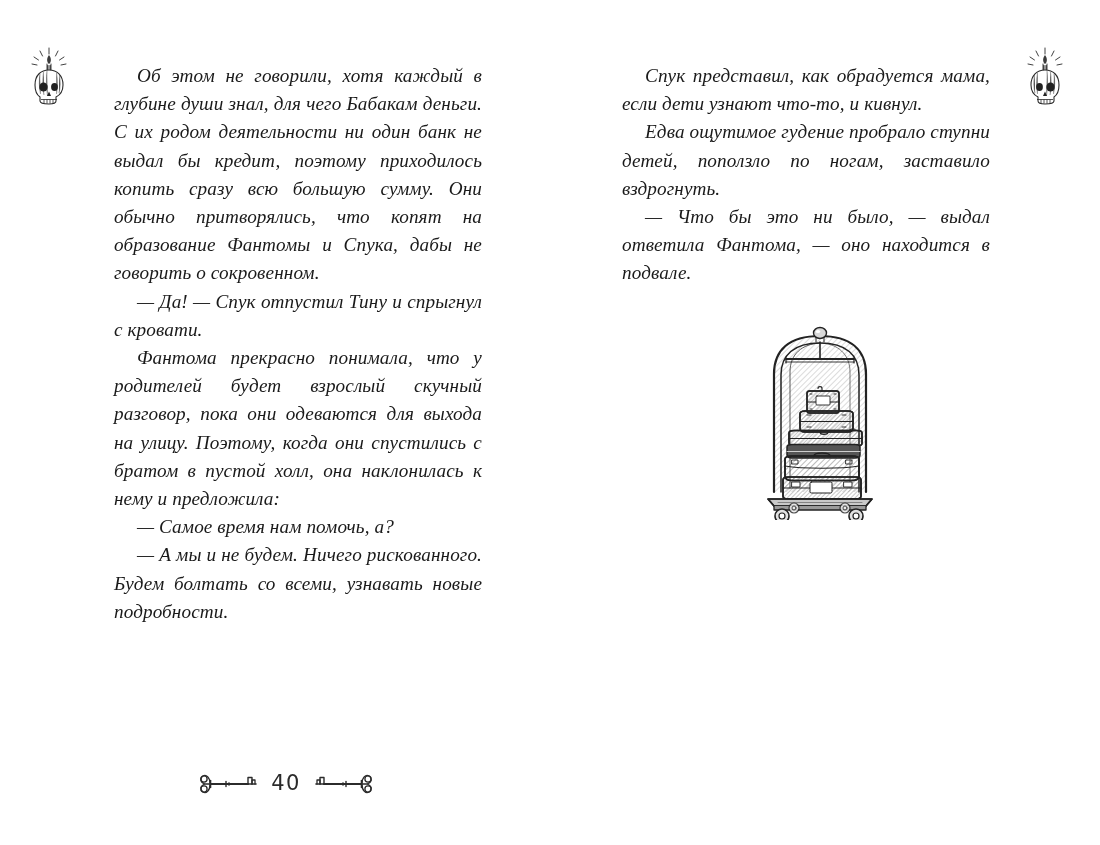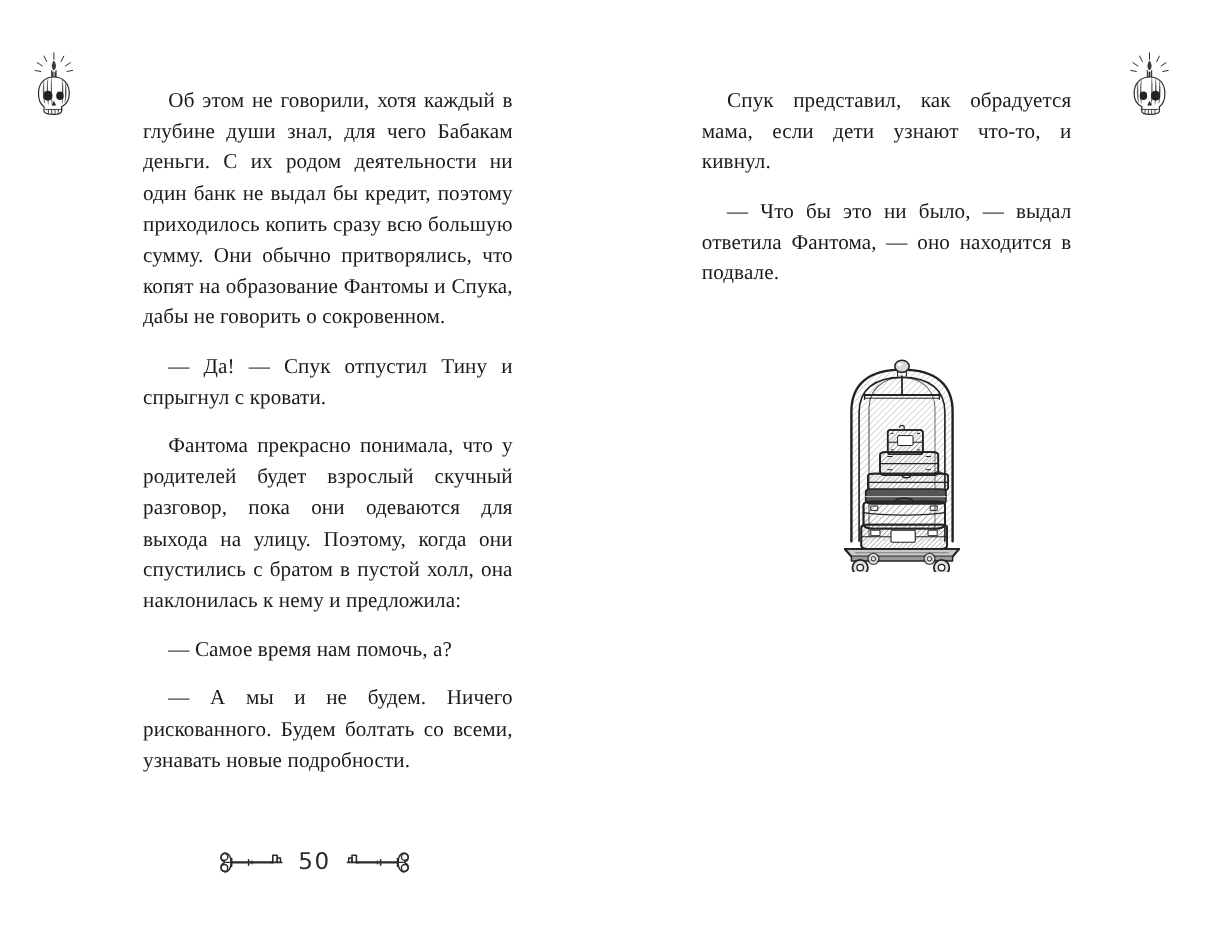--- a/index.html
+++ b/index.html
@@ -37,22 +37,23 @@
     text-align: justify;
     text-justify: inter-word;
     -webkit-hyphens: none;
     hyphens: none;
     letter-spacing: 0.1px;
   }
   .col-left  { left: 114px; }
   .col-right { left: 622px; }
 
   .col p {
-    margin: 16px;
+    margin: 0;
     text-indent: 23px;
+    font-style: italic;
   }
   
   .col p { text-align-last: left; }
 
   
   .cart-illo {
     position: absolute;
     left: 752px;
     top: 316px;
     width: 136px;
@@ -177,20 +178,21 @@
   <div class="col col-left">
     <p>Об этом не говорили, хотя каждый в глубине души знал, для чего Бабакам деньги. С их родом деятельности ни один банк не выдал бы кредит, поэтому приходилось копить сразу всю большую сумму. Они обычно притворялись, что копят на образование Фантомы и Спука, дабы не говорить о сокровенном.</p>
     <p>— Да! — Спук отпустил Тину и спрыгнул с кровати.</p>
     <p>Фантома прекрасно понимала, что у родителей будет взрослый скучный разговор, пока они одеваются для выхода на улицу. Поэтому, когда они спустились с братом в пустой холл, она наклонилась к нему и предложила:</p>
     <p>— Самое время нам помочь, а?</p>
     <p>— А мы и не будем. Ничего рискованного. Будем болтать со всеми, узнавать новые подробности.</p>
   </div>
 
   <div class="col col-right">
     <p>Спук представил, как обрадуется мама, если дети узнают что-то, и кивнул.</p>
+    <p>Едва ощутимое гудение пробрало ступни детей, поползло по ногам, заставило вздрогнуть.</p>
     <p>— Что бы это ни было, — выдал ответила Фантома, — оно находится в подвале.</p>
   </div>
 
   <div class="cart-illo">
     <svg viewBox="0 0 136 204" xmlns="http://www.w3.org/2000/svg">
       <defs>
         <pattern id="hatch" width="3" height="3" patternUnits="userSpaceOnUse" patternTransform="rotate(45)">
           <line x1="0" y1="0" x2="0" y2="3" stroke="#3a3a3a" stroke-width="0.55"></line>
         </pattern>
         <pattern id="hatchLight" width="4" height="4" patternUnits="userSpaceOnUse" patternTransform="rotate(45)">
@@ -323,21 +325,21 @@
           <path d="M30 10.5 L30 15.5" stroke-width="1.4"></path>
           <path d="M33 11.5 L33 14.5" stroke-width="1"></path>
 
           <path d="M52 13 L52 6.5 L56 6.5 L56 13" stroke-width="1.4"></path>
           <path d="M56 13 L56 9 L59 9 L59 13" stroke-width="1.3"></path>
           <path d="M50 13 L60 13" stroke-width="1.6"></path>
         </g>
       </svg>
     </div>
 
-    <div class="page-number">50</div>
+    <div class="page-number">40</div>
 
     <div class="key-orn flip">
       <svg viewBox="0 0 62 26" xmlns="http://www.w3.org/2000/svg">
         <g stroke="#2b2b2b" fill="none" stroke-width="1.3" stroke-linecap="round" stroke-linejoin="round">
           <path d="M14 13 C14 6 10 3 7 5 C4 7 4 11 8 12.5"></path>
           <path d="M14 13 C14 20 10 23 7 21 C4 19 4 15 8 13.5"></path>
           <circle cx="8" cy="8" r="3.1"></circle>
           <circle cx="8" cy="18" r="3.1"></circle>
           <path d="M13 13 C10.5 13 10.5 13 8 13"></path>
           <path d="M14.5 9.5 L14.5 16.5" stroke-width="1.6"></path>

